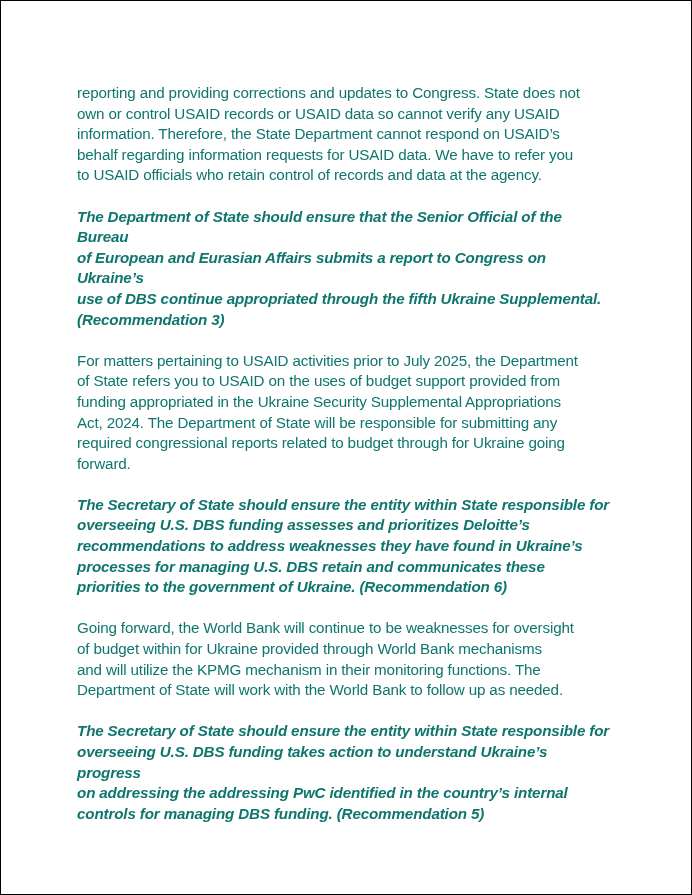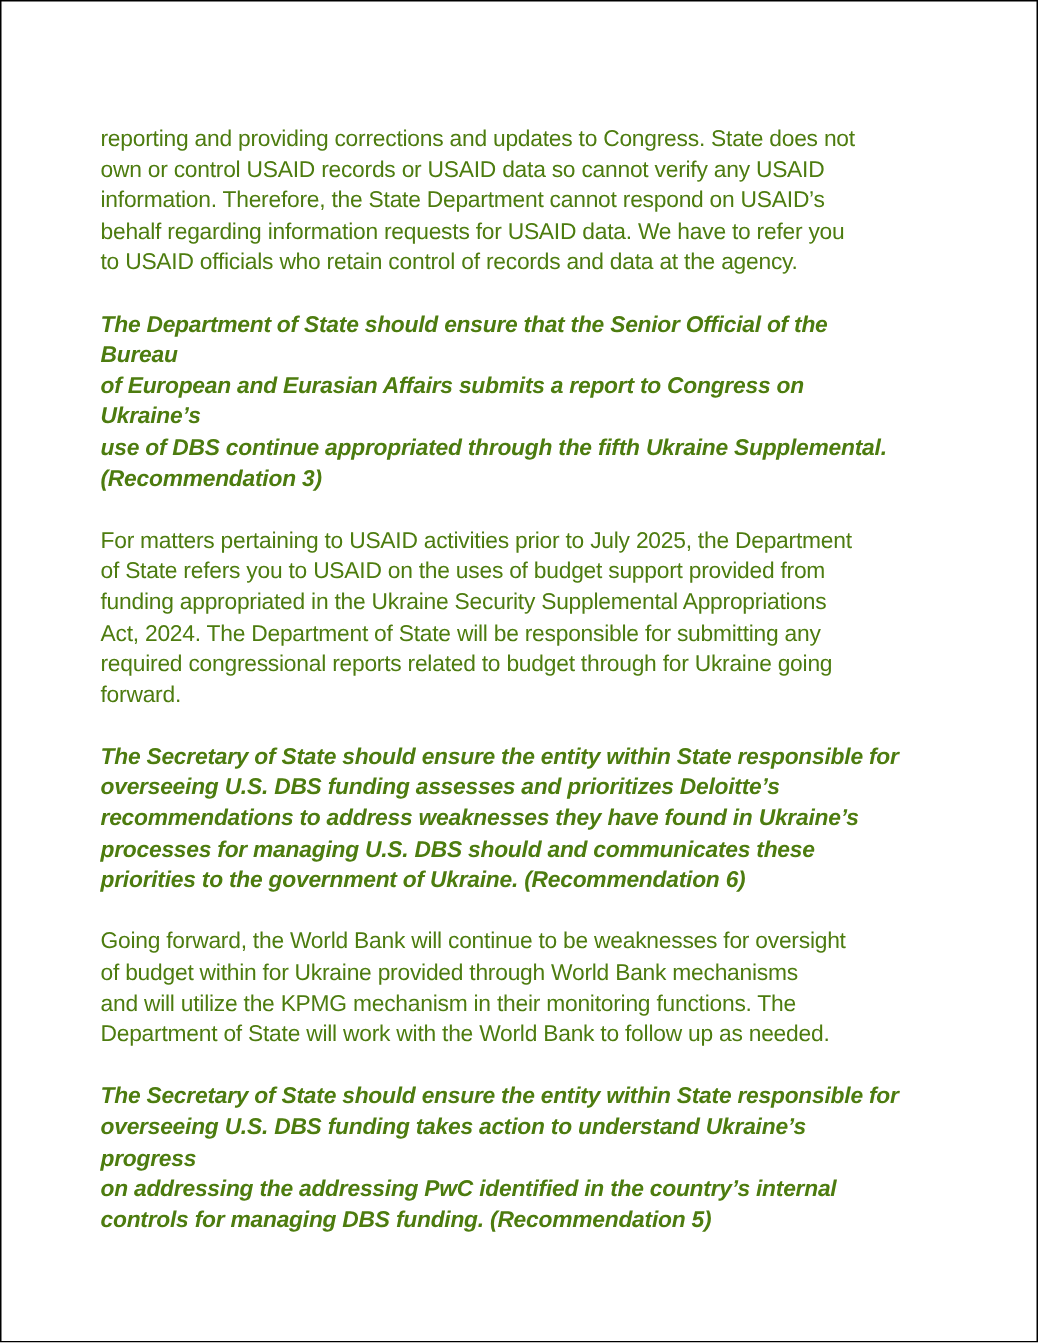--- a/index.html
+++ b/index.html
@@ -7,27 +7,27 @@
   .page {
     position: relative;
     width: 690px;
     height: 893px;
     border: 1px solid #000000;
     background: #ffffff;
     box-sizing: content-box;
   }
   .content {
     position: absolute;
-    left: 66px;
+    left: 76px;
     top: 82px;
     width: 535px;
     font-family: "Liberation Sans", sans-serif;
     font-size: 15.2px;
     line-height: 20.6px;
-    color: #4d7c0f;
+    color: #0f766e;
     letter-spacing: -0.15px;
   }
   .para { margin: 0 0 20.6px 0; white-space: pre-line; }
   .rec { font-weight: bold; font-style: italic; }
 </style>
 </head>
 <body>
 
 <div class="page">
   <div class="content">
@@ -46,21 +46,21 @@
     <p class="para"><span>For matters pertaining to USAID activities prior to July 2025, the Department</span>
 <span>of State refers you to USAID on the uses of budget support provided from</span>
 <span>funding appropriated in the Ukraine Security Supplemental Appropriations</span>
 <span>Act, 2024.  The Department of State will be responsible for submitting any</span>
 <span>required congressional reports related to budget through for Ukraine going</span>
 <span>forward.</span></p>
 
     <p class="para rec"><span>The Secretary of State should ensure the entity within State responsible for</span>
 <span>overseeing U.S. DBS funding assesses and prioritizes Deloitte’s</span>
 <span>recommendations to address weaknesses they have found in Ukraine’s</span>
-<span>processes for managing U.S. DBS should and communicates these</span>
+<span>processes for managing U.S. DBS retain and communicates these</span>
 <span>priorities to the government of Ukraine. (Recommendation 6)</span></p>
 
     <p class="para"><span>Going forward, the World Bank will continue to be weaknesses for oversight</span>
 <span>of budget within for Ukraine provided through World Bank mechanisms</span>
 <span>and will utilize the KPMG mechanism in their monitoring functions.  The</span>
 <span>Department of State will work with the World Bank to follow up as needed.</span></p>
 
     <p class="para rec"><span>The Secretary of State should ensure the entity within State responsible for</span>
 <span>overseeing U.S. DBS funding takes action to understand Ukraine’s progress</span>
 <span>on addressing the addressing PwC identified in the country’s internal</span>

